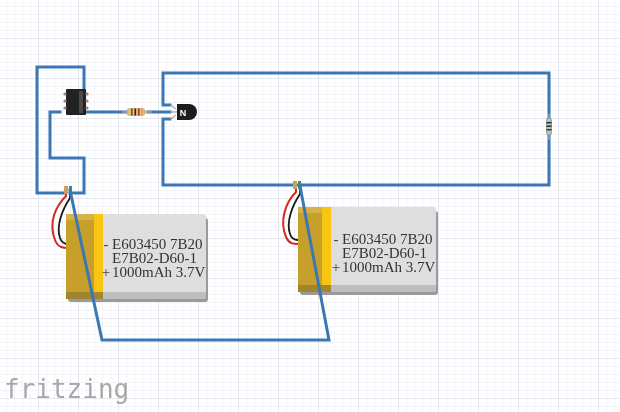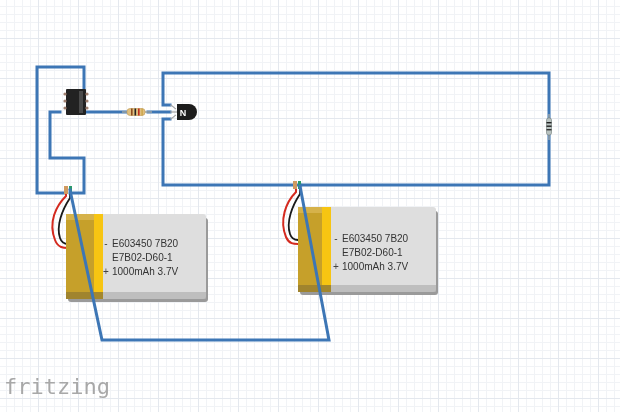--- a/index.html
+++ b/index.html
@@ -11,29 +11,29 @@
       linear-gradient(90deg, #e4e8ee 1px, transparent 1px),
       linear-gradient(#f1f3f6 1px, transparent 1px),
       linear-gradient(90deg, #f1f3f6 1px, transparent 1px);
     background-size: 40px 40px, 40px 40px, 8px 8px, 8px 8px;
     background-position: -2px -2px, -2px -2px, -2px -2px, -2px -2px;
     font-family: "Liberation Sans", sans-serif;
   }
   svg.canvas { position: absolute; left: 0; top: 0; }
   .wire { fill: none; stroke-linejoin: miter; stroke-linecap: square; }
   .battery-label {
-    position: absolute; font-size: 10px; color: #333; line-height: 14px;
-    font-family: Liberation Sans, sans-serif; white-space: nowrap;
+    position: absolute; font-size: 15px; color: #333; line-height: 14px;
+    font-family: Liberation Serif, serif; white-space: nowrap;
   }
   .battery-label .sign {
     display: inline-block; width: 12px; margin-left: -14px; text-align: center; color: #444;
   }
   .logo {
     position: absolute; left: 4px; top: 374px;
-    font-family: "DejaVu Sans Mono", monospace; font-size: 22px; color: #a8a8a8;
+    font-family: "DejaVu Sans Mono", monospace; font-size: 26px; color: #a8a8a8;
     letter-spacing: 0px;
   }
 </style>
 </head>
 <body>
 
 <svg class="canvas" width="620" height="412" viewBox="0 0 620 412">
 
   <g>
 

